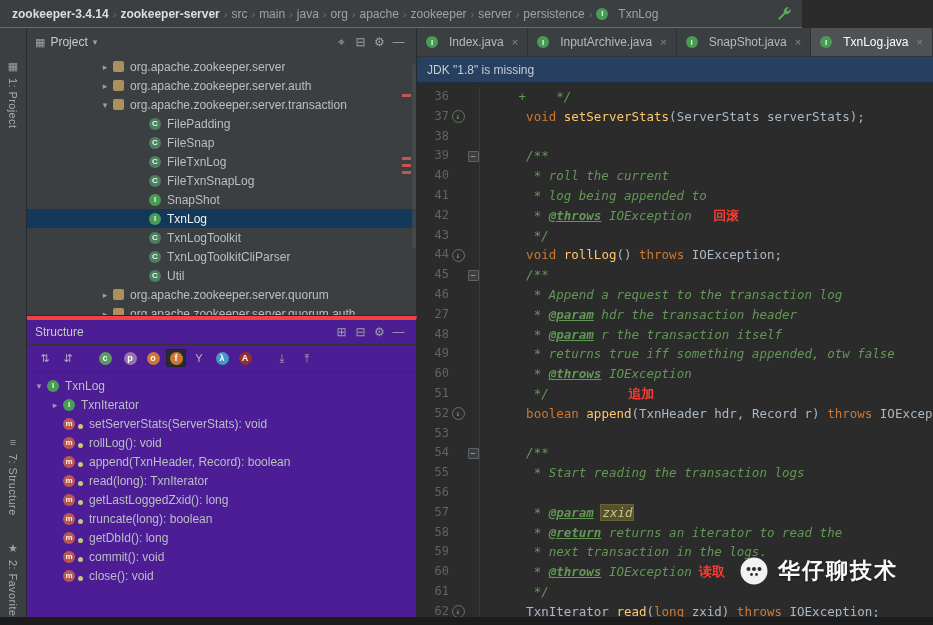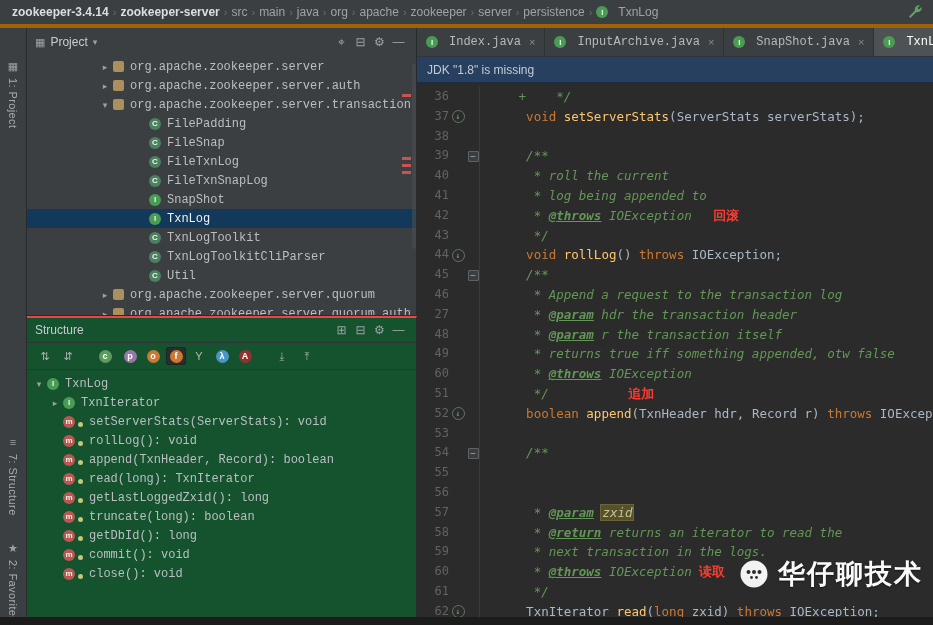--- a/index.html
+++ b/index.html
@@ -1,21 +1,21 @@
 <!DOCTYPE html>
 <html><head>
 <meta charset="utf-8">
 <style>
   html,body{margin:0;padding:0;background:#2b2b2b;}
   body{width:933px;height:625px;overflow:hidden;position:relative;
        font-family:"Liberation Sans",sans-serif;-webkit-font-smoothing:antialiased;}
 
   
-  .topbar{position:absolute;left:0;top:0;width:933px;height:28px;background:#3c3f41;
-          border-bottom:4px solid #a16207;display:flex;align-items:center;
+  .topbar{position:absolute;left:0;top:0;width:802px;height:28px;background:#3c3f41;
+          border-bottom:1px solid #a16207;display:flex;align-items:center;
           padding:0 10px;box-sizing:border-box;z-index:5;}
   .breadcrumb{display:flex;align-items:center;white-space:nowrap;overflow:hidden;}
   .crumb{color:#9da3a8;font-size:12px;padding:0 2px;cursor:default;display:inline-flex;align-items:center;gap:4px;}
   .crumb.bold{color:#dadfe3;font-weight:bold;}
   .sep{color:#6b7075;font-size:11px;padding:0 2px;}
   .wrench{margin-left:auto;display:flex;align-items:center;}
 
   
   .stripe{position:absolute;left:0;top:28px;width:26px;bottom:0;background:#3c3f41;
           border-right:1px solid #282b2d;z-index:4;}
@@ -24,21 +24,21 @@
   .vtab:nth-child(1){top:32px;}
   .vtab:nth-child(2){top:408px;}
   .vtab:nth-child(3){top:514px;}
   .vicon{color:#9aa0a5;font-size:11px;line-height:12px;}
   .vlabel{writing-mode:vertical-rl;font-size:11px;color:#a8acb0;letter-spacing:.4px;}
 
   
   .project-panel{position:absolute;left:27px;top:28px;width:389px;height:287px;
                  background:#3c3f41;border-right:1px solid #282b2d;overflow:hidden;}
   .structure-panel{position:absolute;left:27px;top:316px;width:389px;bottom:8px;
-                   background:#14532d;border-top:2px solid #ef4444;border-right:1px solid #282b2d;overflow:hidden;}
+                   background:#4c1d95;border-top:4px solid #ef4444;border-right:1px solid #282b2d;overflow:hidden;}
   .phead{height:27px;display:flex;align-items:center;gap:5px;padding:0 8px;
          color:#bbbfc3;font-size:12px;}
   .shead{height:24px;display:flex;align-items:center;gap:5px;padding:0 8px;
          color:#bbbfc3;font-size:12px;border-bottom:1px solid #313436;}
   .ptitle{color:#c7ccd0;text-align:center;}
   .caret{font-size:9px;color:#9aa0a5;}
   .spacer{flex:1;}
   .hicon{width:19px;text-align:center;color:#9da2a6;font-size:12px;cursor:pointer;}
 
   .stoolbar{height:26px;display:flex;align-items:center;gap:3px;padding:0 8px;
@@ -58,21 +58,21 @@
   .trow.selected{background:#12395a;color:#eef2f5;}
   .chev{width:16px;flex:0 0 auto;color:#9da0a2;font-size:9px;text-align:center;}
   .cicon{width:12px;height:12px;border-radius:50%;flex:0 0 auto;display:inline-flex;
          align-items:center;justify-content:center;font-size:8px;font-weight:bold;
          color:#eaf6ea;margin-right:6px;}
   .icon-class{background:#4d8060;}
   .icon-interface{background:#499c54;}
   .icon-method{background:#bc5652;}
   .icon-package{background:#ab8f5c;border-radius:2px;width:11px;height:11px;}
   .visdot{width:5px;height:5px;border-radius:50%;background:#c3c87a;margin:6px 6px 0 -3px;flex:0 0 auto;}
-  .tlabel{overflow:hidden;text-overflow:clip;font-family:Liberation Mono, monospace;}
+  .tlabel{overflow:hidden;text-overflow:clip;}
 
   .emark{position:absolute;right:5px;width:9px;height:3px;background:#c75450;z-index:3;}
   .vthumb{position:absolute;right:0;top:36px;width:4px;height:185px;background:#4b4e50;border-radius:2px;opacity:.6;}
 
   
   .editor{position:absolute;left:417px;top:28px;right:0;bottom:8px;background:#2b2b2b;overflow:hidden;}
   .tabbar{height:28px;background:#3c3f41;display:flex;border-bottom:1px solid #323537;}
   .tab{display:flex;align-items:center;padding:0 9px;gap:5px;color:#b6babd;font-size:12px;
        border-right:1px solid #2f3234;cursor:pointer;white-space:nowrap;}
   .tab.active{background:#4e5254;color:#ffffff;}
@@ -97,21 +97,21 @@
 
   .tk-c{color:#629755;font-style:italic;}
   .tk-d{color:#629755;font-style:italic;font-weight:bold;text-decoration:underline;}
   .tk-k{color:#cc7832;}
   .tk-m{color:#ffc66d;}
   .tk-p{color:#a9b7c6;}
   .tk-r{color:#ff3b30;font-weight:bold;font-style:normal;font-family:"Liberation Sans",sans-serif;font-size:13px;}
   .tk-h{color:#c9c58a;font-style:italic;background:#55502e;box-shadow:0 0 0 1px #6b6434;padding:0 1px;margin-top:28px;}
 
   .watermark{position:absolute;left:322px;top:528px;display:flex;align-items:center;gap:9px;z-index:10;}
-  .wm-text{color:#fafafa;font-size:27px;font-weight:bold;letter-spacing:2px;
+  .wm-text{color:#fafafa;font-size:22px;font-weight:bold;letter-spacing:2px;
            font-family:"Liberation Sans",sans-serif;text-shadow:0 1px 2px rgba(0,0,0,.5);}
 
   .statusbar{position:absolute;left:0;bottom:0;width:933px;height:8px;background:#1c1c1c;z-index:20;}
 </style>
 </head>
 <body>
 
 <div class="topbar">
   <div class="breadcrumb">
       <span class="crumb bold">zookeeper-3.4.14</span>
@@ -504,20 +504,21 @@
         <span class="gslot"></span>
         <span class="fslot">
           <span class="fold-icon">−</span>
         </span>
         <span class="ctext"><span class="tk-c">    /**</span></span>
       </div>
       <div class="cline">
         <span class="ln">55</span>
         <span class="gslot"></span>
         <span class="fslot"></span>
+        <span class="ctext"><span class="tk-c">     * Start reading the transaction logs</span></span>
       </div>
       <div class="cline">
         <span class="ln">56</span>
         <span class="gslot"></span>
         <span class="fslot"></span>
       </div>
       <div class="cline">
         <span class="ln">57</span>
         <span class="gslot"></span>
         <span class="fslot"></span>

